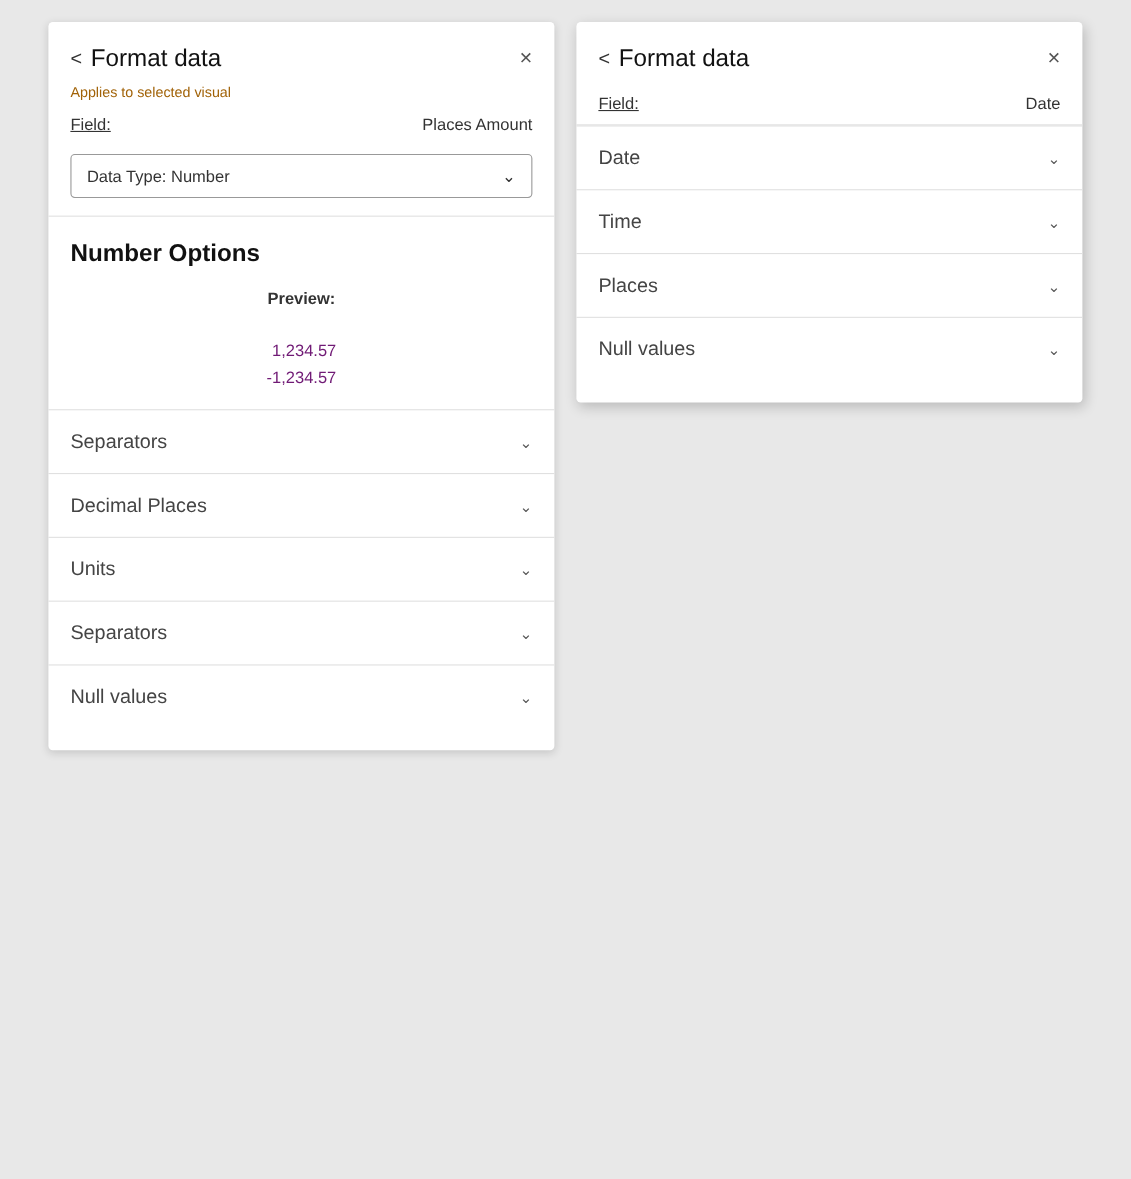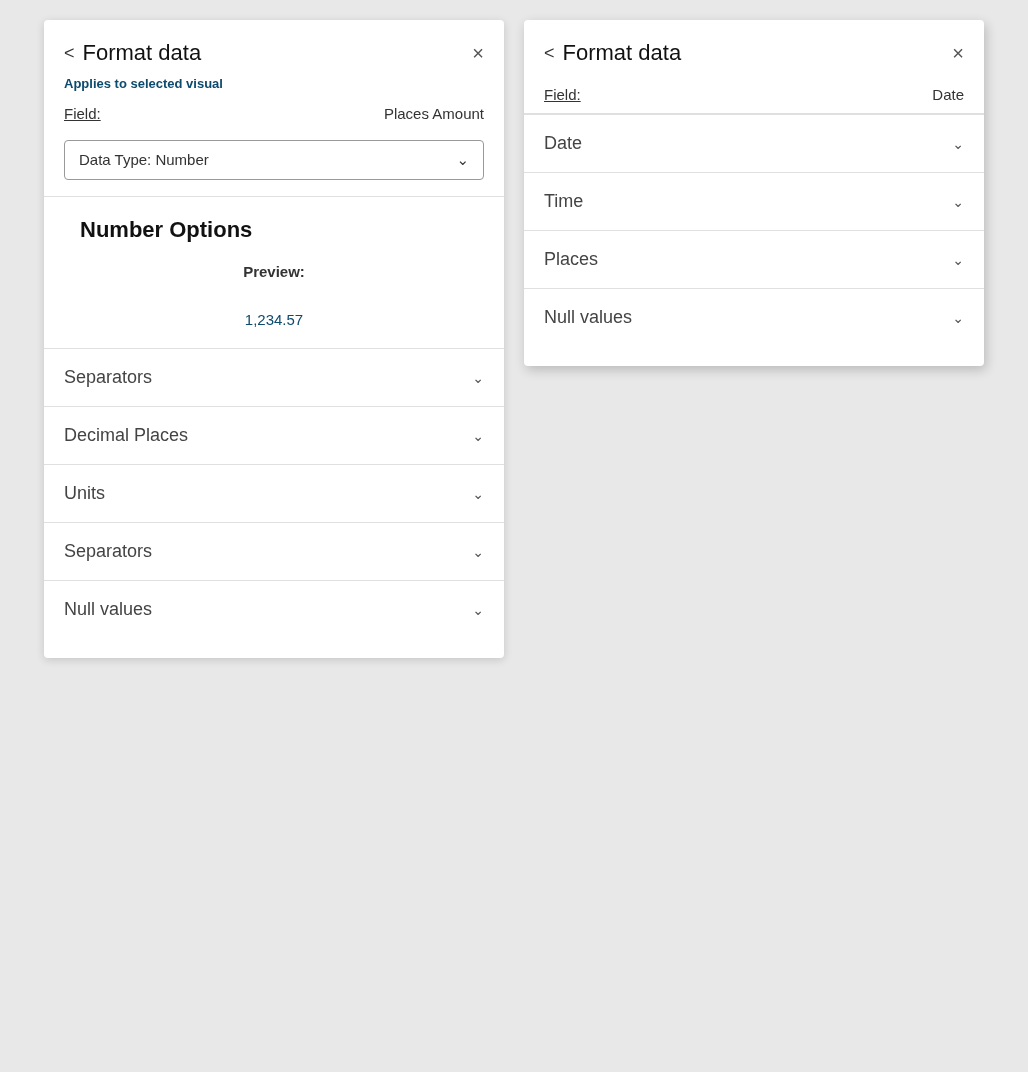--- a/index.html
+++ b/index.html
@@ -50,24 +50,23 @@
     .close-btn {
       font-size: 20px;
       color: #555;
       cursor: pointer;
       background: none;
       border: none;
       line-height: 1;
     }
 
     .subtitle {
-      color: #0c4a6e;
+      color: #a16207;
       font-size: 13px;
       padding: 0 20px 10px 20px;
-      font-weight: bold;
     }
 
     .field-row {
       display: flex;
       justify-content: space-between;
       align-items: center;
       padding: 4px 20px 10px 20px;
       font-size: 15px;
       color: #333;
     }
@@ -82,57 +81,57 @@
       color: #333;
     }
 
     .dropdown-select {
       margin: 8px 20px 16px 20px;
       border: 1px solid #999;
       border-radius: 4px;
       padding: 10px 14px;
       display: flex;
       justify-content: space-between;
+      align-items: center;
       cursor: pointer;
       font-size: 15px;
       color: #333;
     }
 
     .divider {
       height: 1px;
       background: #e0e0e0;
       margin: 0 0;
     }
 
     .section-heading {
       font-size: 22px;
       font-weight: 700;
       padding: 20px 20px 10px 20px;
       color: #111;
-      margin-left: 16px;
     }
 
     .preview-row {
       display: flex;
       align-items: center;
       padding: 8px 20px 16px 20px;
       gap: 28px;
       flex-direction: column;
     }
 
     .preview-label {
       font-size: 15px;
       font-weight: 600;
       color: #333;
       padding-top: 2px;
     }
 
     .preview-values {
       font-size: 15px;
-      color: #0c4a6e;
+      color: #701a75;
       line-height: 1.6;
       text-align: right;
       flex: 1;
     }
 
     .accordion-item {
       border-top: 1px solid #e0e0e0;
     }
 
     .accordion-header {
@@ -194,20 +193,21 @@
   </div>
 
   <div class="divider"></div>
 
   <div class="section-heading">Number Options</div>
 
   <div class="preview-row">
     <span class="preview-label">Preview:</span>
     <div class="preview-values">
       <div>1,234.57</div>
+      <div>-1,234.57</div>
     </div>
   </div>
 
   <div id="left-accordions">
       <div class="accordion-item">
       <div class="accordion-header">
         <span>Separators</span>
         <span class="chevron">⌄</span>
       </div>
     </div>

